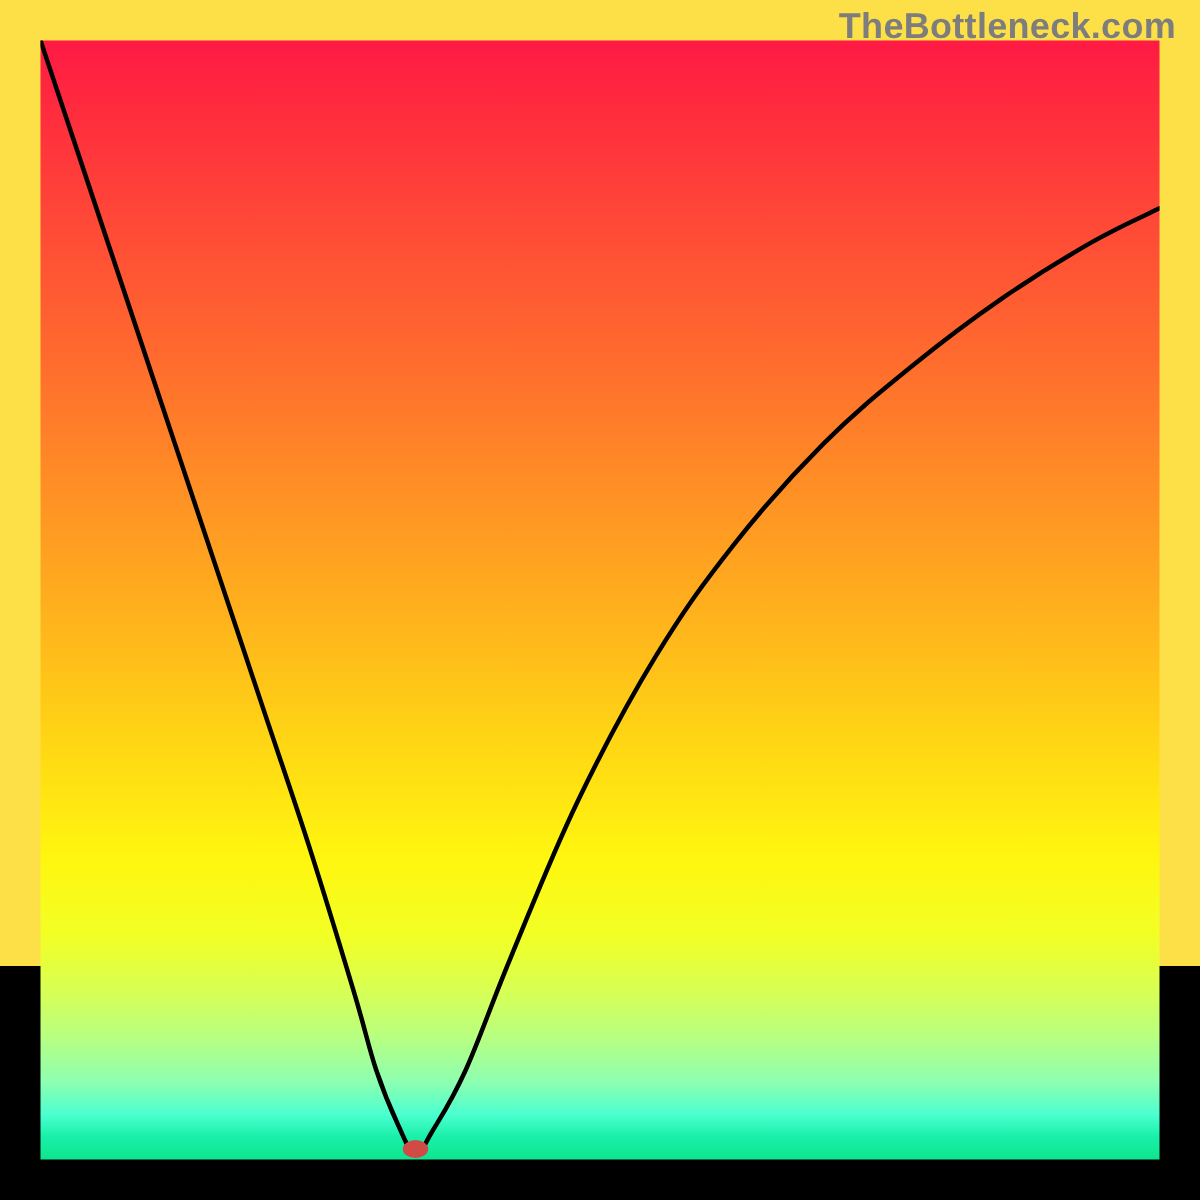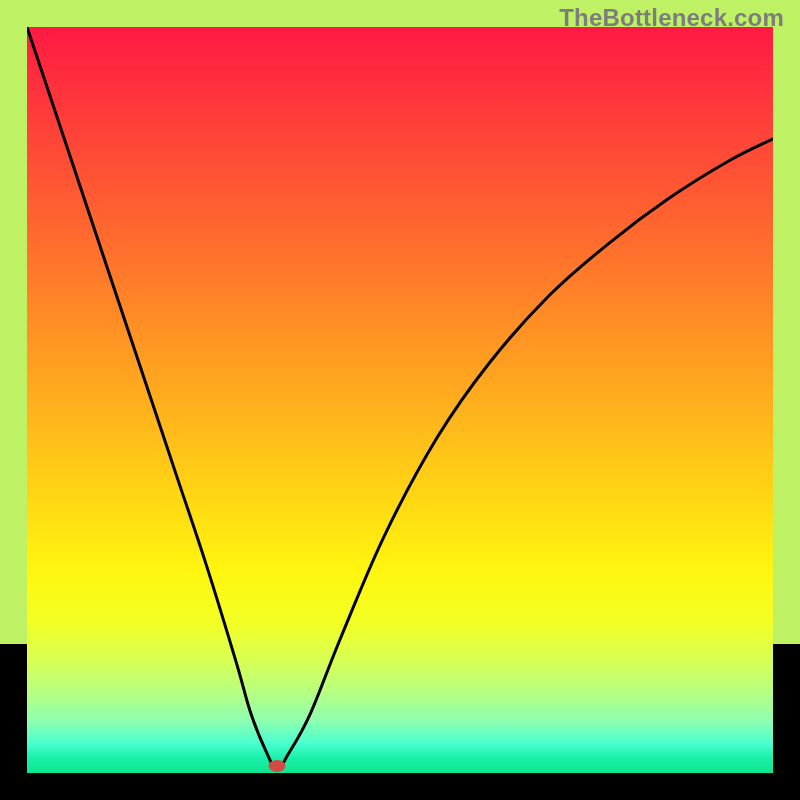--- a/index.html
+++ b/index.html
@@ -9,21 +9,21 @@
     height: 800px;
     background: #000;
     overflow: hidden;
   }
   .frame {
     position: absolute;
     left: 0;
     top: 0;
     width: 800px;
     height: 644px;
-    background: #bef264;
+    background: #fde047;
   }
   .plot-area {
     position: absolute;
     left: 27px;
     top: 27px;
     width: 746px;
     height: 746px;
     background: linear-gradient(to bottom,
       #ff1a44 0%,
       #ff2b3e 6%,

